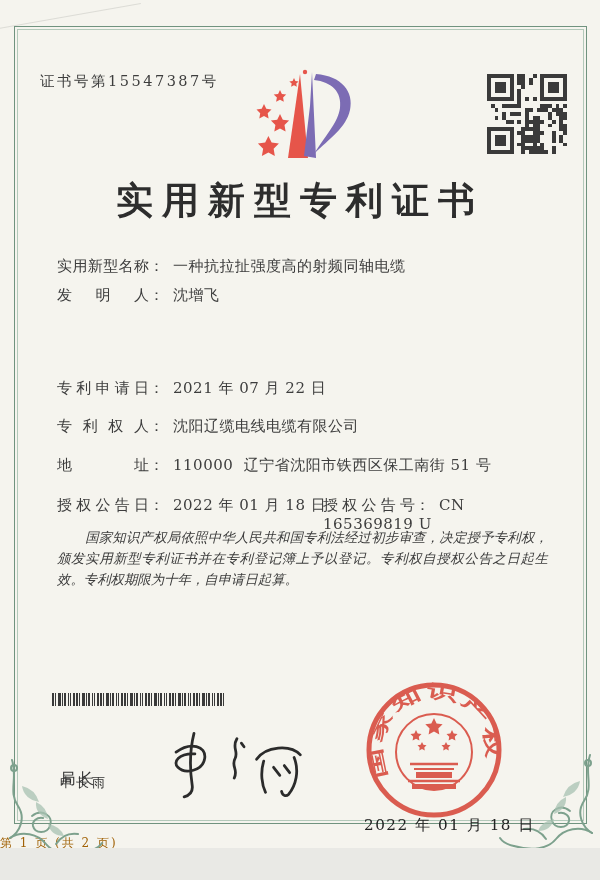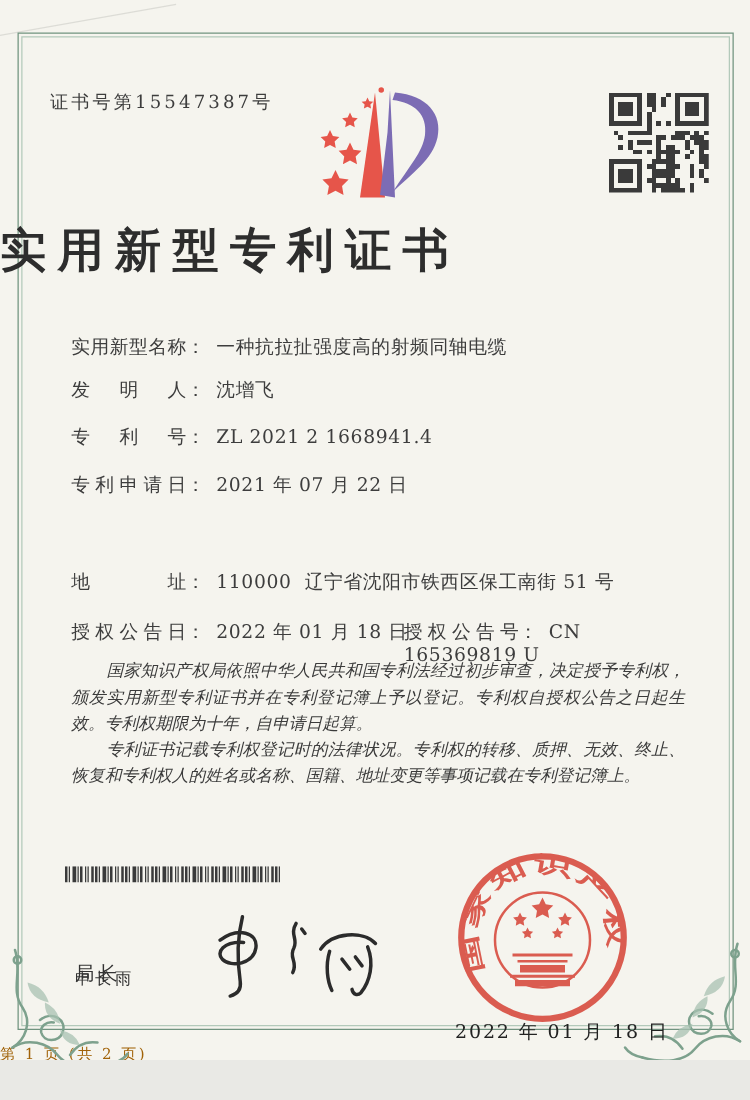--- a/index.html
+++ b/index.html
@@ -11,21 +11,21 @@
   html,body{margin:0;padding:0;}
   body{width:600px;height:880px;background:#e9e9e5;font-family:"DejaVu Serif","Liberation Serif",serif;}
   .page{position:relative;width:600px;height:848px;background:var(--paper);overflow:hidden;}
   .top-edge{position:absolute;top:16px;left:-8px;width:150px;height:1px;background:#d2d2cc;transform:rotate(-10deg);opacity:.7;}
   .frame{position:absolute;top:26px;left:14px;right:13px;bottom:24px;border:1.5px solid var(--frame-outer);outline:1px solid var(--frame-inner);outline-offset:-4px;}
   .bottom-rule{position:absolute;left:9px;right:7px;top:852px;height:3px;border-top:1.6px solid var(--frame-outer);border-bottom:1px solid var(--frame-inner);}
 
   .cert-no{position:absolute;left:40px;top:72px;font-size:14.5px;letter-spacing:2.5px;color:var(--ink);}
   .logo{position:absolute;left:250px;top:66px;width:106px;height:98px;}
   .qr{position:absolute;left:487px;top:74px;width:80px;height:80px;}
-  .title{position:absolute;left:0;right:0;top:176px;text-align:left;font-size:37px;font-weight:600;letter-spacing:9px;color:var(--title-ink);}
+  .title{position:absolute;left:0;right:0;top:176px;text-align:center;font-size:37px;font-weight:600;letter-spacing:9px;color:var(--title-ink);}
 
   .row{position:absolute;left:57px;right:40px;font-size:15px;color:var(--ink);}
   .lbl{display:inline-block;width:92px;text-align:justify;text-align-last:justify;vertical-align:top;}
   .colon{display:inline-block;margin-right:9px;}
   .value{white-space:pre-wrap;letter-spacing:.5px;}
   .grant-no-group{position:absolute;left:266px;top:0;white-space:nowrap;}
 
   .paras{position:absolute;left:57px;width:491px;top:527px;font-size:13.4px;line-height:21px;color:#3b3b3b;text-align:justify;font-style:italic;}
   .paras p{margin:0;text-indent:2.1em;}
 
@@ -282,47 +282,46 @@
       <rect x="11" y="20" width="1" height="1" fill="var(--code-ink)"></rect>
       <rect x="12" y="20" width="1" height="1" fill="var(--code-ink)"></rect>
       <rect x="13" y="20" width="1" height="1" fill="var(--code-ink)"></rect>
       <rect x="14" y="20" width="1" height="1" fill="var(--code-ink)"></rect>
       <rect x="15" y="20" width="1" height="1" fill="var(--code-ink)"></rect>
       <rect x="17" y="20" width="1" height="1" fill="var(--code-ink)"></rect>
     </svg>
 
   <div class="title">实用新型专利证书</div>
 
-  <div class="row" style="top:268px">
+  <div class="row" style="top:257px">
     <span class="lbl">实用新型名称</span><span class="colon">：</span><span class="value">一种抗拉扯强度高的射频同轴电缆</span>
   </div>
-  <div class="row" style="top:303px">
+  <div class="row" style="top:286px">
     <span class="lbl">发明人</span><span class="colon">：</span><span class="value">沈增飞</span>
-  </div>
-  <div class="row" style="top:340px">
-    <span class="lbl">专利号</span><span class="colon">：</span><span class="value">ZL 2021 2 1668941.4</span>
   </div>
   <div class="row" style="top:379px">
     <span class="lbl">专利申请日</span><span class="colon">：</span><span class="value">2021 年 07 月 22 日</span>
+  </div>
+  <div class="row" style="top:417px">
+    <span class="lbl">专利权人</span><span class="colon">：</span><span class="value">沈阳辽缆电线电缆有限公司</span>
   </div>
   <div class="row" style="top:456px">
     <span class="lbl">地址</span><span class="colon">：</span><span class="value">110000  辽宁省沈阳市铁西区保工南街 51 号</span>
   </div>
   <div class="row" style="top:496px">
     <span>
       <span class="lbl">授权公告日</span><span class="colon">：</span><span class="value">2022 年 01 月 18 日</span>
     </span>
     <span class="grant-no-group">
       <span class="lbl">授权公告号</span><span class="colon">：</span><span class="value">CN 165369819 U</span>
     </span>
   </div>
 
   <div class="paras">
     <p>国家知识产权局依照中华人民共和国专利法经过初步审查，决定授予专利权，颁发实用新型专利证书并在专利登记簿上予以登记。专利权自授权公告之日起生效。专利权期限为十年，自申请日起算。</p>
-    <p>专利证书记载专利权登记时的法律状况。专利权的转移、质押、无效、终止、恢复和专利权人的姓名或名称、国籍、地址变更等事项记载在专利登记簿上。</p>
   </div>
 
   <svg class="barcode" viewBox="0 0 174 13" preserveAspectRatio="none" id="barcode-svg">
       <rect x="0" y="0" width="2" height="13" fill="var(--code-ink)"></rect>
       <rect x="3" y="0" width="1" height="13" fill="var(--code-ink)"></rect>
       <rect x="6" y="0" width="3" height="13" fill="var(--code-ink)"></rect>
       <rect x="10" y="0" width="1" height="13" fill="var(--code-ink)"></rect>
       <rect x="12" y="0" width="2" height="13" fill="var(--code-ink)"></rect>
       <rect x="16" y="0" width="1" height="13" fill="var(--code-ink)"></rect>
       <rect x="18" y="0" width="1" height="13" fill="var(--code-ink)"></rect>

